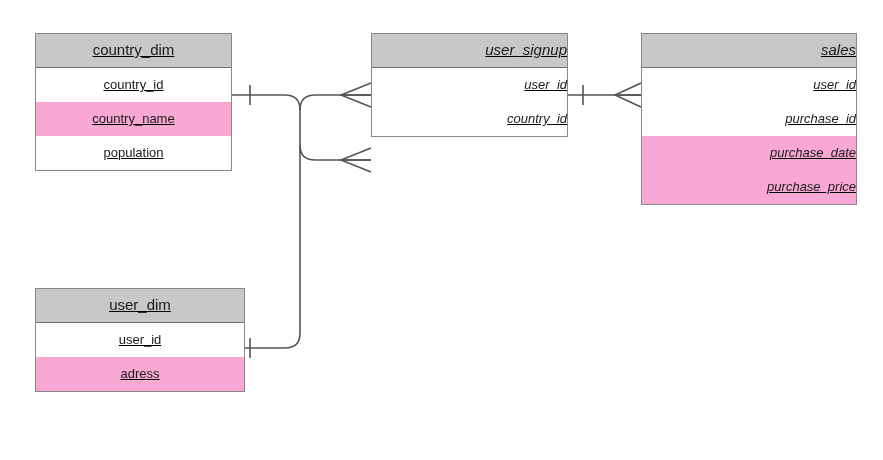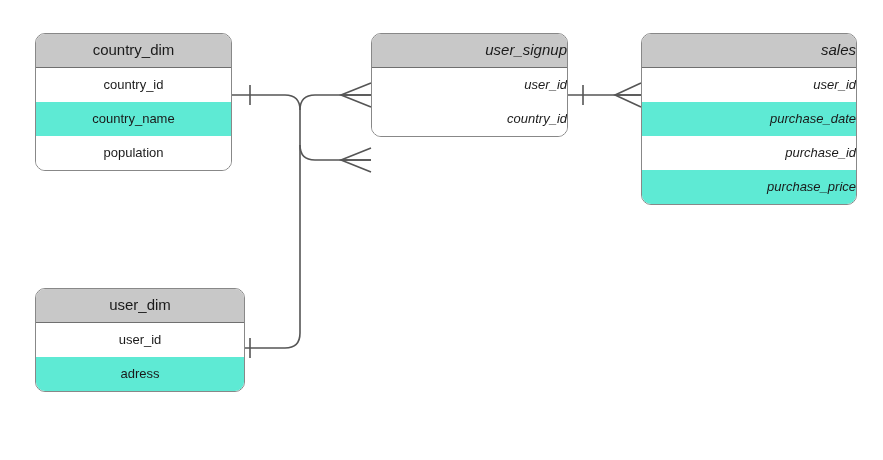--- a/index.html
+++ b/index.html
@@ -21,24 +21,25 @@
     position: absolute;
     left: 0;
     top: 0;
     width: 883px;
     height: 460px;
   }
   .entity-table {
     position: absolute;
     box-sizing: border-box;
     border: 1.5px solid #888888;
-    border-radius: 10px;
+    border-radius: 0;
     background: #ffffff;
     overflow: hidden;
     z-index: 2;
+    text-decoration: underline;
   }
   .entity-header {
     box-sizing: border-box;
     background: #c8c8c8;
     border-bottom: 1.5px solid #6f6f6f;
     height: 34px;
     line-height: 32px;
     font-size: 15px;
     color: #1a1a1a;
     white-space: nowrap;
@@ -48,21 +49,21 @@
     box-sizing: border-box;
     height: 34px;
     line-height: 34px;
     font-size: 13px;
     color: #1a1a1a;
     background: #ffffff;
     white-space: nowrap;
     overflow: hidden;
   }
   .entity-row.striped {
-    background: #5eead4;
+    background: #f9a8d4;
   }
   
   .align-center .entity-header,
   .align-center .entity-row {
     text-align: center;
     font-style: normal;
     padding: 0 8px;
   }
   
   .align-left .entity-header,
@@ -123,22 +124,22 @@
 
   <div class="entity-table align-left" style="left:371px; top:33px; width:197px;">
     <div class="entity-header">user_signup</div>
     <div class="entity-row">user_id</div>
     <div class="entity-row">country_id</div>
   </div>
 
   <div class="entity-table align-left" style="left:641px; top:33px; width:216px;">
     <div class="entity-header">sales</div>
     <div class="entity-row">user_id</div>
+    <div class="entity-row">purchase_id</div>
     <div class="entity-row striped">purchase_date</div>
-    <div class="entity-row">purchase_id</div>
     <div class="entity-row striped">purchase_price</div>
   </div>
 
   <div class="entity-table align-center" style="left:35px; top:288px; width:210px;">
     <div class="entity-header">user_dim</div>
     <div class="entity-row">user_id</div>
     <div class="entity-row striped">adress</div>
   </div>
 
 </div>

